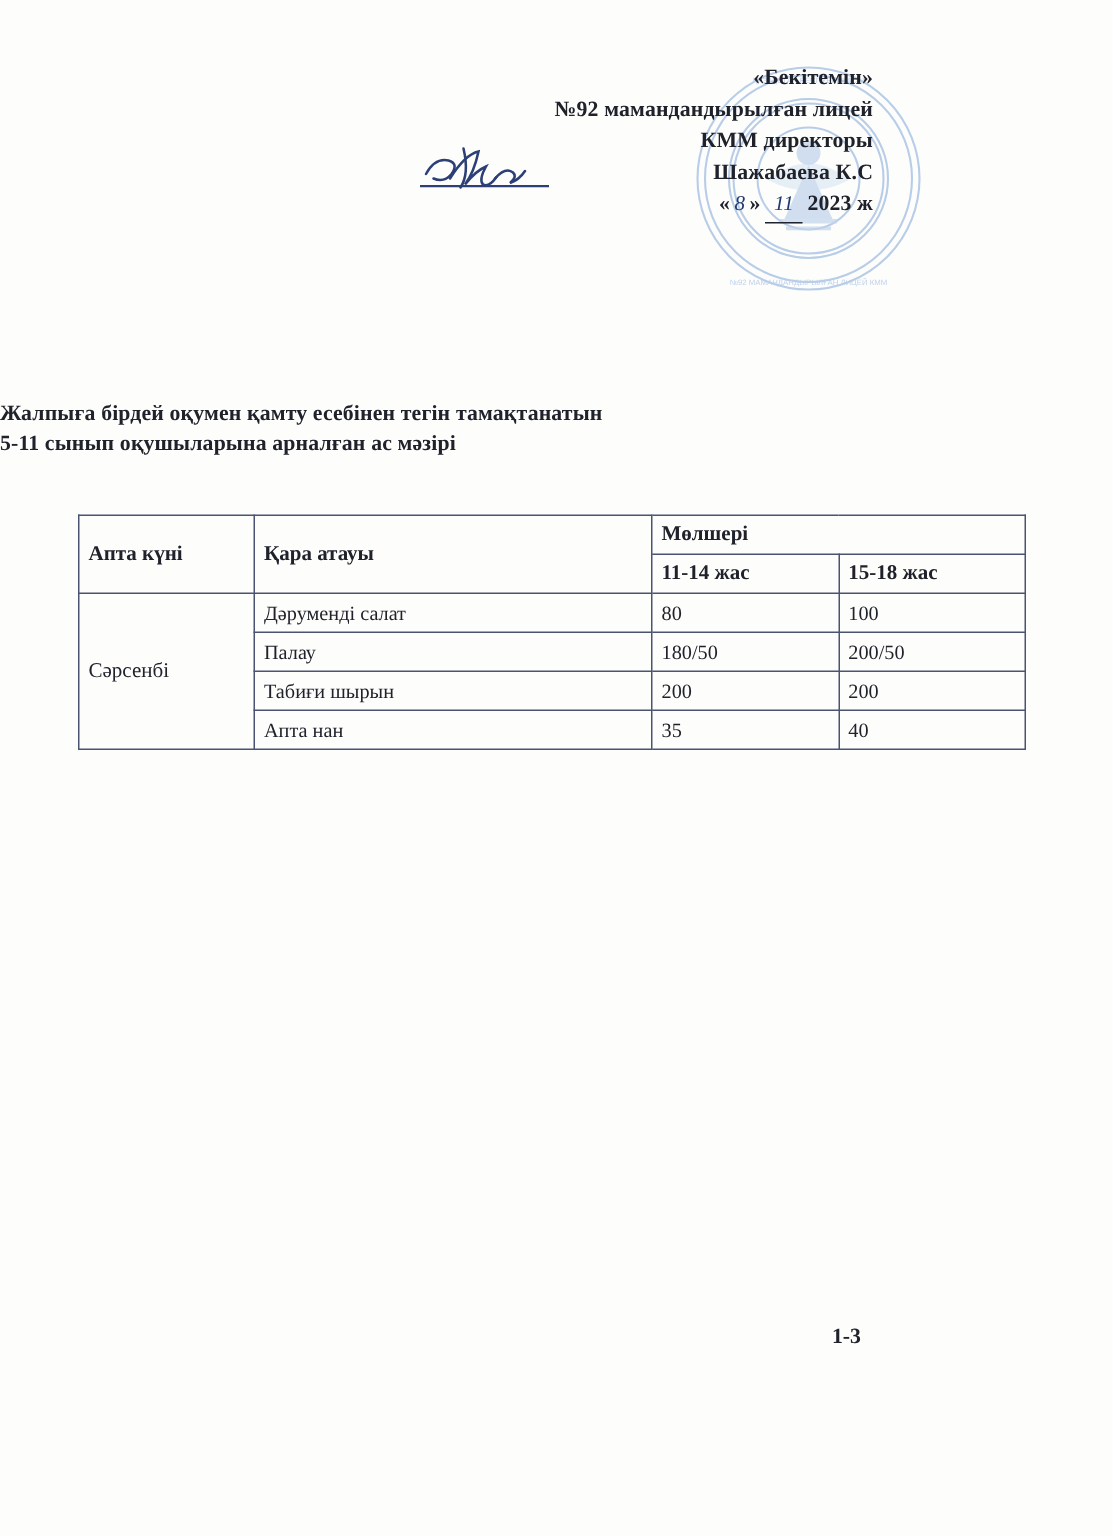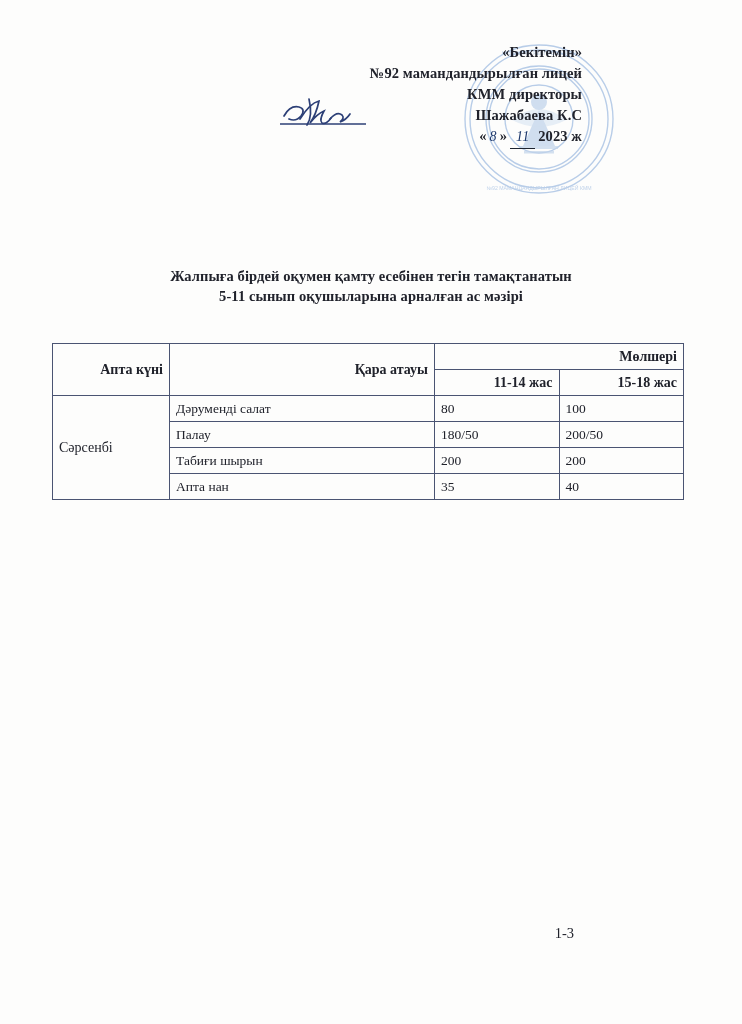--- a/index.html
+++ b/index.html
@@ -88,21 +88,20 @@
     opacity: 0.62;
     pointer-events: none;
   }
 
   
   .doc-title {
     position: absolute;
     top: 266px;
     left: 0;
     width: 742px;
-    text-align: center;
     font-weight: bold;
     font-size: 14.5px;
     line-height: 20px;
     letter-spacing: 0.1px;
   }
   .doc-title .ln { display: block; }
 
   
   .menu-table-wrap {
     position: absolute;
@@ -119,21 +118,21 @@
   table.menu th,
   table.menu td {
     border: 1px solid #4a5472;
     padding: 2px 6px;
     vertical-align: middle;
     height: 21px;
     background: transparent;
   }
   table.menu th {
     font-weight: bold;
-    text-align: right;
+    text-align: left;
     font-size: 14px;
   }
   th.col-day   { width: 104px; }
   th.col-dish  { width: 252px; }
   th.col-a1    { width: 138px; }
   th.col-a2    { width: 138px; }
 
   th.amount-head { font-size: 14px; }
   th.age-head {
     text-align: left;
@@ -176,23 +175,23 @@
     width: 54px;
     height: 26px;
     vertical-align: middle;
     margin: 0 10px -7px 22px;
   }
   .nurse-block .nurse-name { display: inline-block; }
 
   
   .page-number {
     position: absolute;
-    top: 925px;
+    top: 883px;
     right: 56px;
-    font-weight: normal;
+    font-weight: bold;
     font-size: 14.5px;
   }
 </style>
 </head>
 <body>
 
 <div class="page">
 
   <svg class="seal" viewBox="0 0 154 154">
     <g fill="none" stroke="#8fb0dc" stroke-width="1.4">

